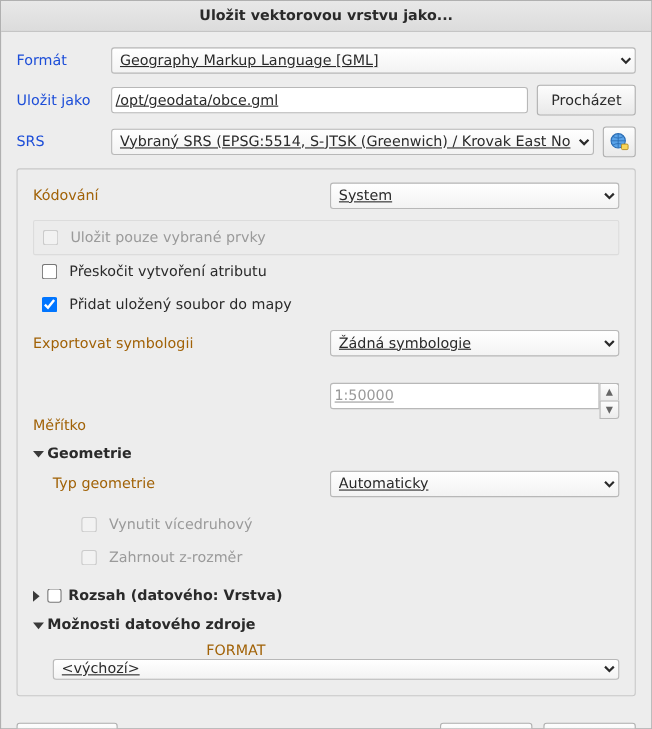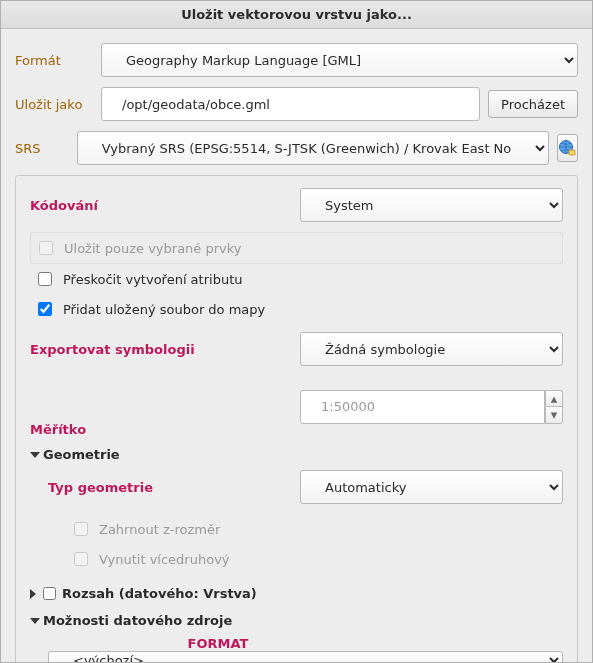--- a/index.html
+++ b/index.html
@@ -31,29 +31,30 @@
   gap: 10px;
   flex: 1;
 }
 .row {
   display: flex;
   align-items: center;
   gap: 8px;
 }
 .row .lbl {
   width: 78px;
-  color: #a16207;
+  color: #1d4ed8;
 }
 select, input[type="text"] {
-  height: 34px;
+  height: 24px;
   border: 1px solid #b8b8b8;
   border-radius: 3px;
   background: #fff;
-  padding: 0 20px;
+  padding: 0 3px;
   color: #2a2a2a;
+  text-decoration: underline;
 }
 select {
   background: linear-gradient(to bottom,#fff,#f3f3f3);
 }
 select.wide { flex: 1; }
 input.wide { flex: 1; }
 .btn {
   height: 28px;
   padding: 0 12px;
   border: 1px solid #b0b0b0;
@@ -86,21 +87,21 @@
   position: relative;
 }
 .scrollpanel::-webkit-scrollbar { width: 14px; }
 .scrollpanel::-webkit-scrollbar-track { background:#e4e4e4; border-left:1px solid #ccc;}
 .scrollpanel::-webkit-scrollbar-thumb { background:#bfbfbf; border-radius:3px; border:2px solid #e4e4e4;}
 .formrow {
   display: flex;
   align-items: center;
   margin-bottom: 10px;
 }
-.formrow .flab { width: 270px; color:#be185d;font-weight:bold;}
+.formrow .flab { width: 270px; color:#a16207;}
 .formrow .fctl { flex:1; }
 .cbrow {
   display: flex;
   align-items: center;
   gap: 8px;
   padding: 5px 4px;
   color:#2a2a2a;
 }
 .cbrow.bordered {
   border: 1px solid #dcdcdc;
@@ -260,25 +261,25 @@
     <div class="indent">
       <div class="formrow">
         <div class="flab" style="width:252px">Typ geometrie</div>
         <select class="fctl" style="width:100%">
           <option>Automaticky</option>
         </select>
       </div>
 
       <div class="cbrow disabled indent">
         <input type="checkbox" disabled="" style="">
-        <span>Zahrnout z-rozměr</span>
+        <span>Vynutit vícedruhový</span>
       </div>
       <div class="cbrow disabled indent">
         <input type="checkbox" disabled="" style="">
-        <span>Vynutit vícedruhový</span>
+        <span>Zahrnout z-rozměr</span>
       </div>
     </div>
 
     <div class="section-head">
       <span class="tri tri-right"></span>
       <input type="checkbox" style="">
       <span>Rozsah (datového: Vrstva)</span>
     </div>
 
     <div class="section-head">

